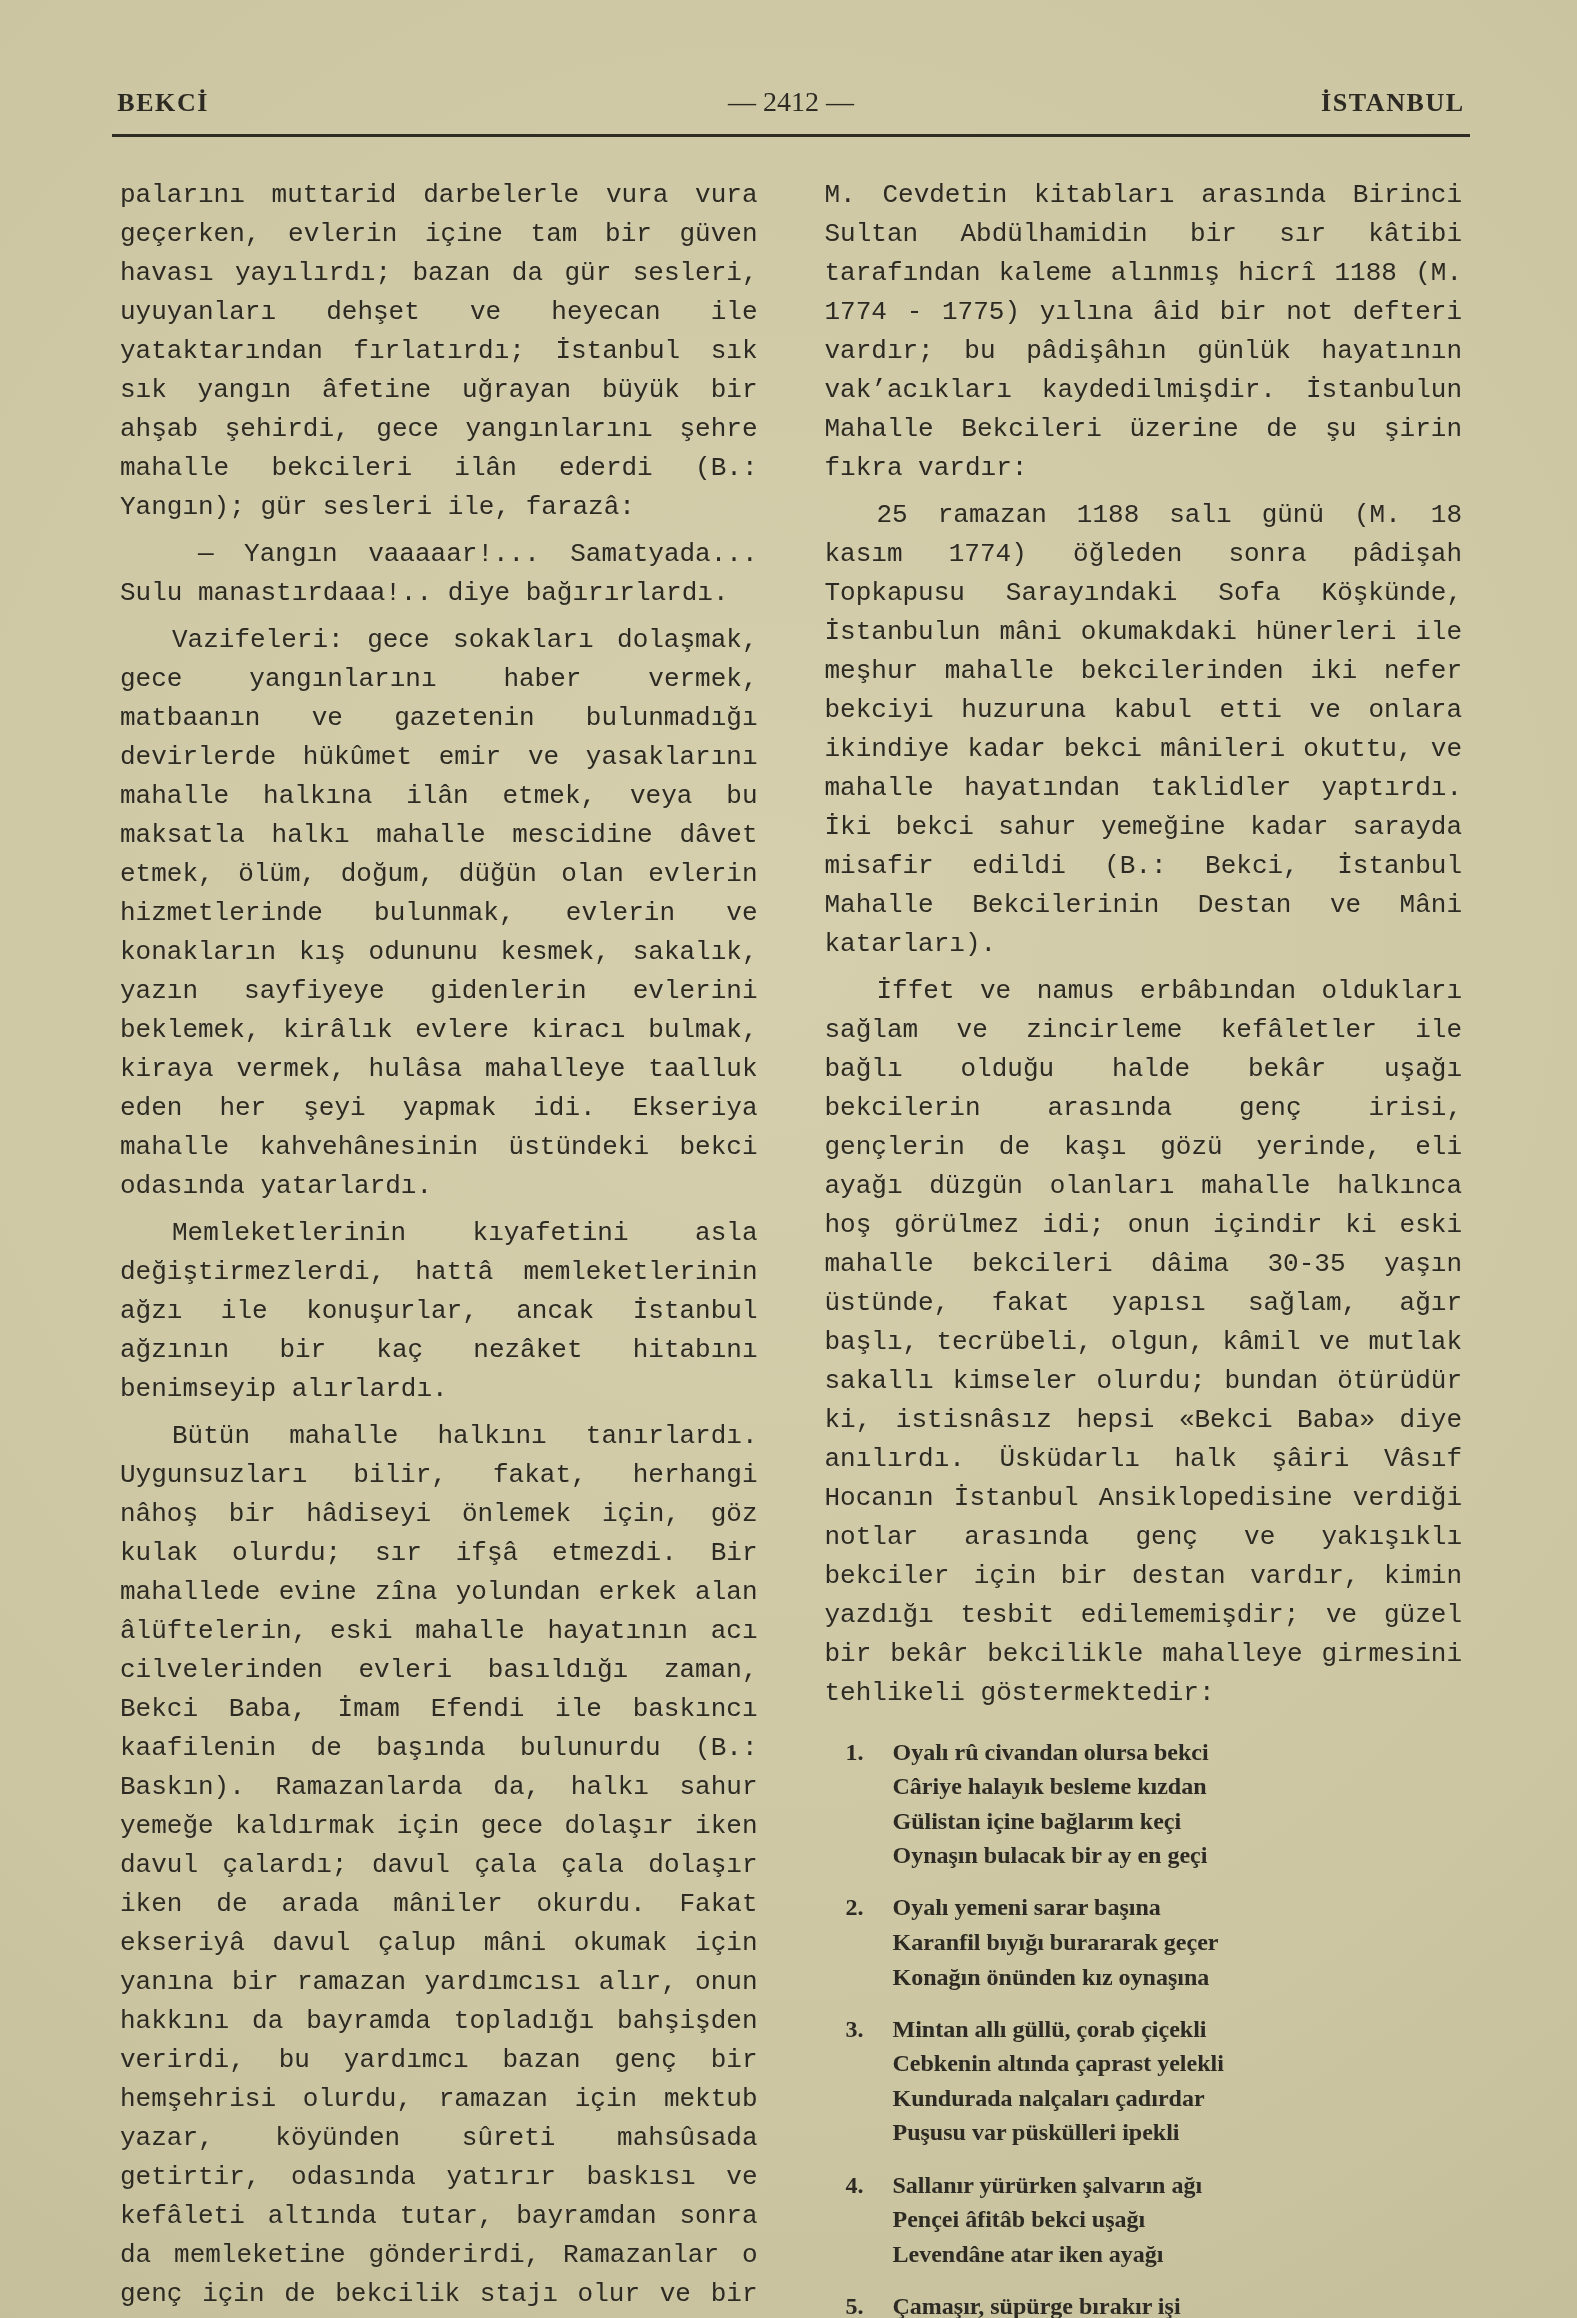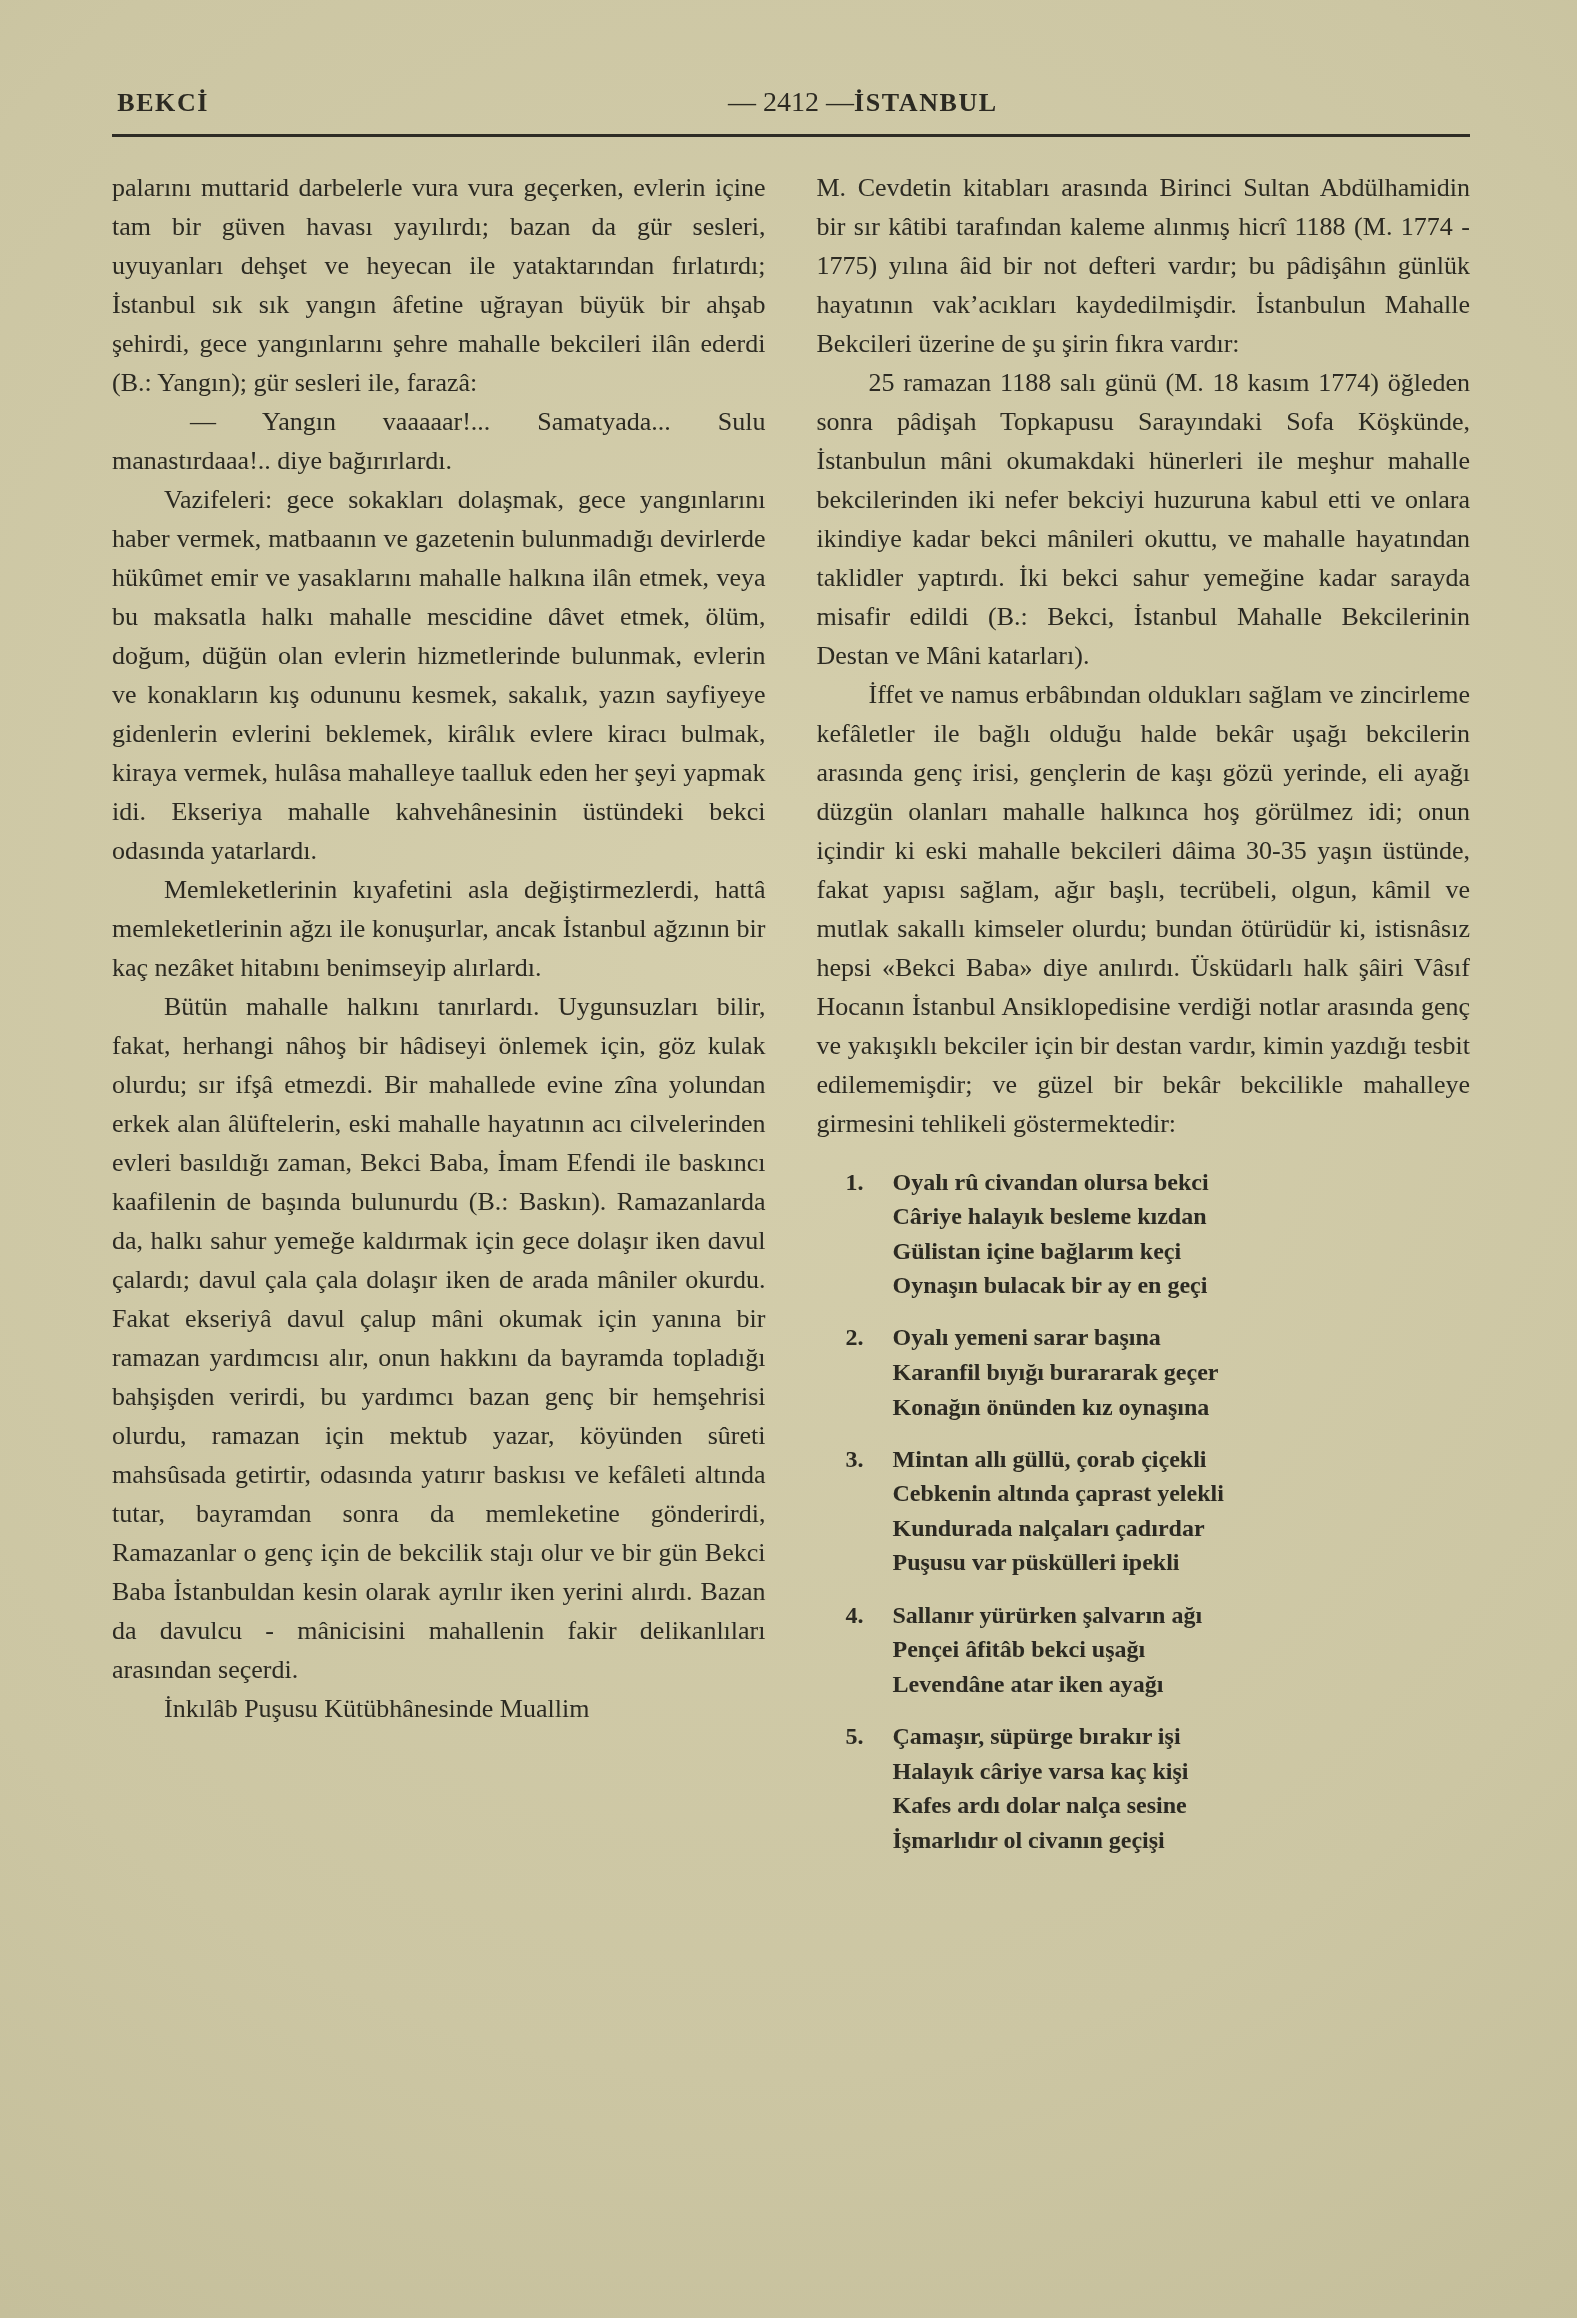--- a/index.html
+++ b/index.html
@@ -16,41 +16,41 @@
 
   .running-header {
     display: grid;
     grid-template-columns: 1fr auto 1fr;
     align-items: baseline;
     font-size: 26px;
     padding: 0 5.2px;
   }
   .head-left  { font-weight: bold; letter-spacing: 1.6px; }
   .head-center{ font-size: 28px; text-align: center; }
-  .head-right { font-weight: bold; letter-spacing: 1.6px; text-align: left; }
+  .head-right { font-weight: bold; letter-spacing: 1.6px; text-align: right; }
 
   .header-rule {
     height: 0;
     border-bottom: 3.6px solid #2e2c25;
     margin-top: 15.6px;
   }
 
   .columns {
     display: flex;
     gap: 51px;
     margin-top: 31px;
   }
   .col {
     flex: 1 1 0;
     font-size: 26px;
     line-height: 1.5;
     text-align: justify;
     hyphens: auto;
   }
-  .para { margin: 0; text-indent: 52px; }
+  .para { margin: 8px; text-indent: 52px; font-family: Liberation Mono, monospace; }
   .para.flush { text-indent: 0; }
   .para.dialogue { text-indent: 78px; }
 
   .verse-section {
     margin-top: 22px;
     font-weight: bold;
     font-size: 24px;
     line-height: 1.44;
     text-align: left;
     padding-left: 29px;

